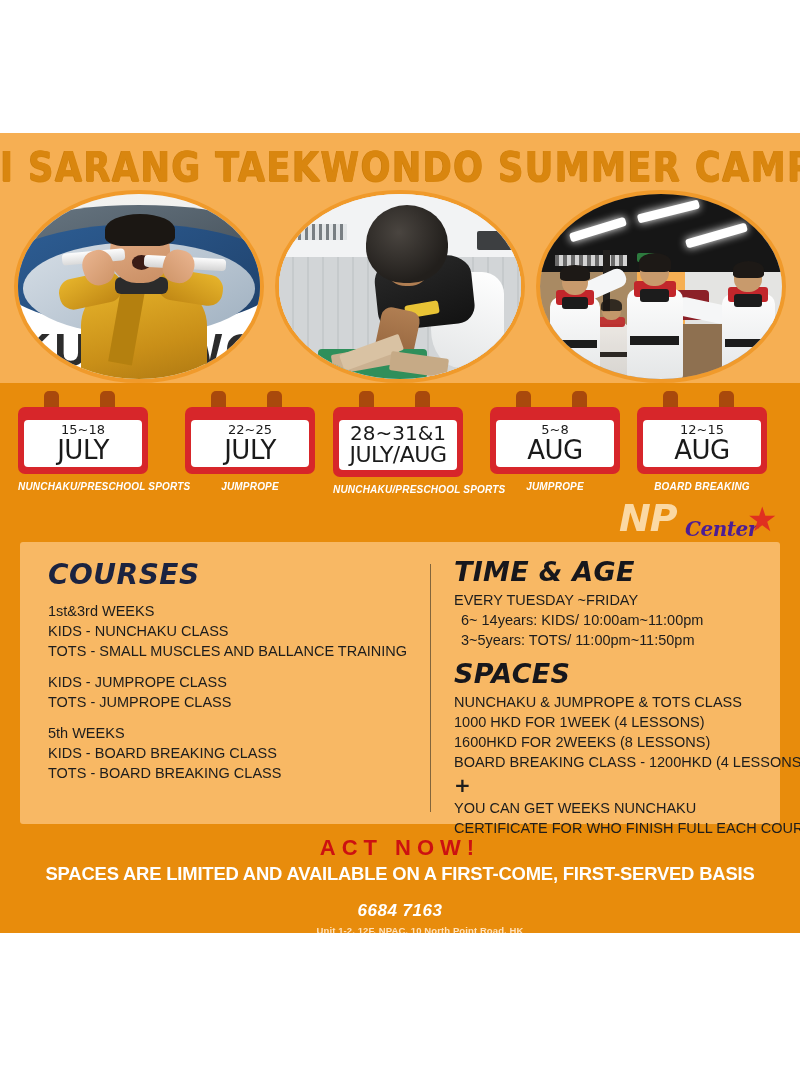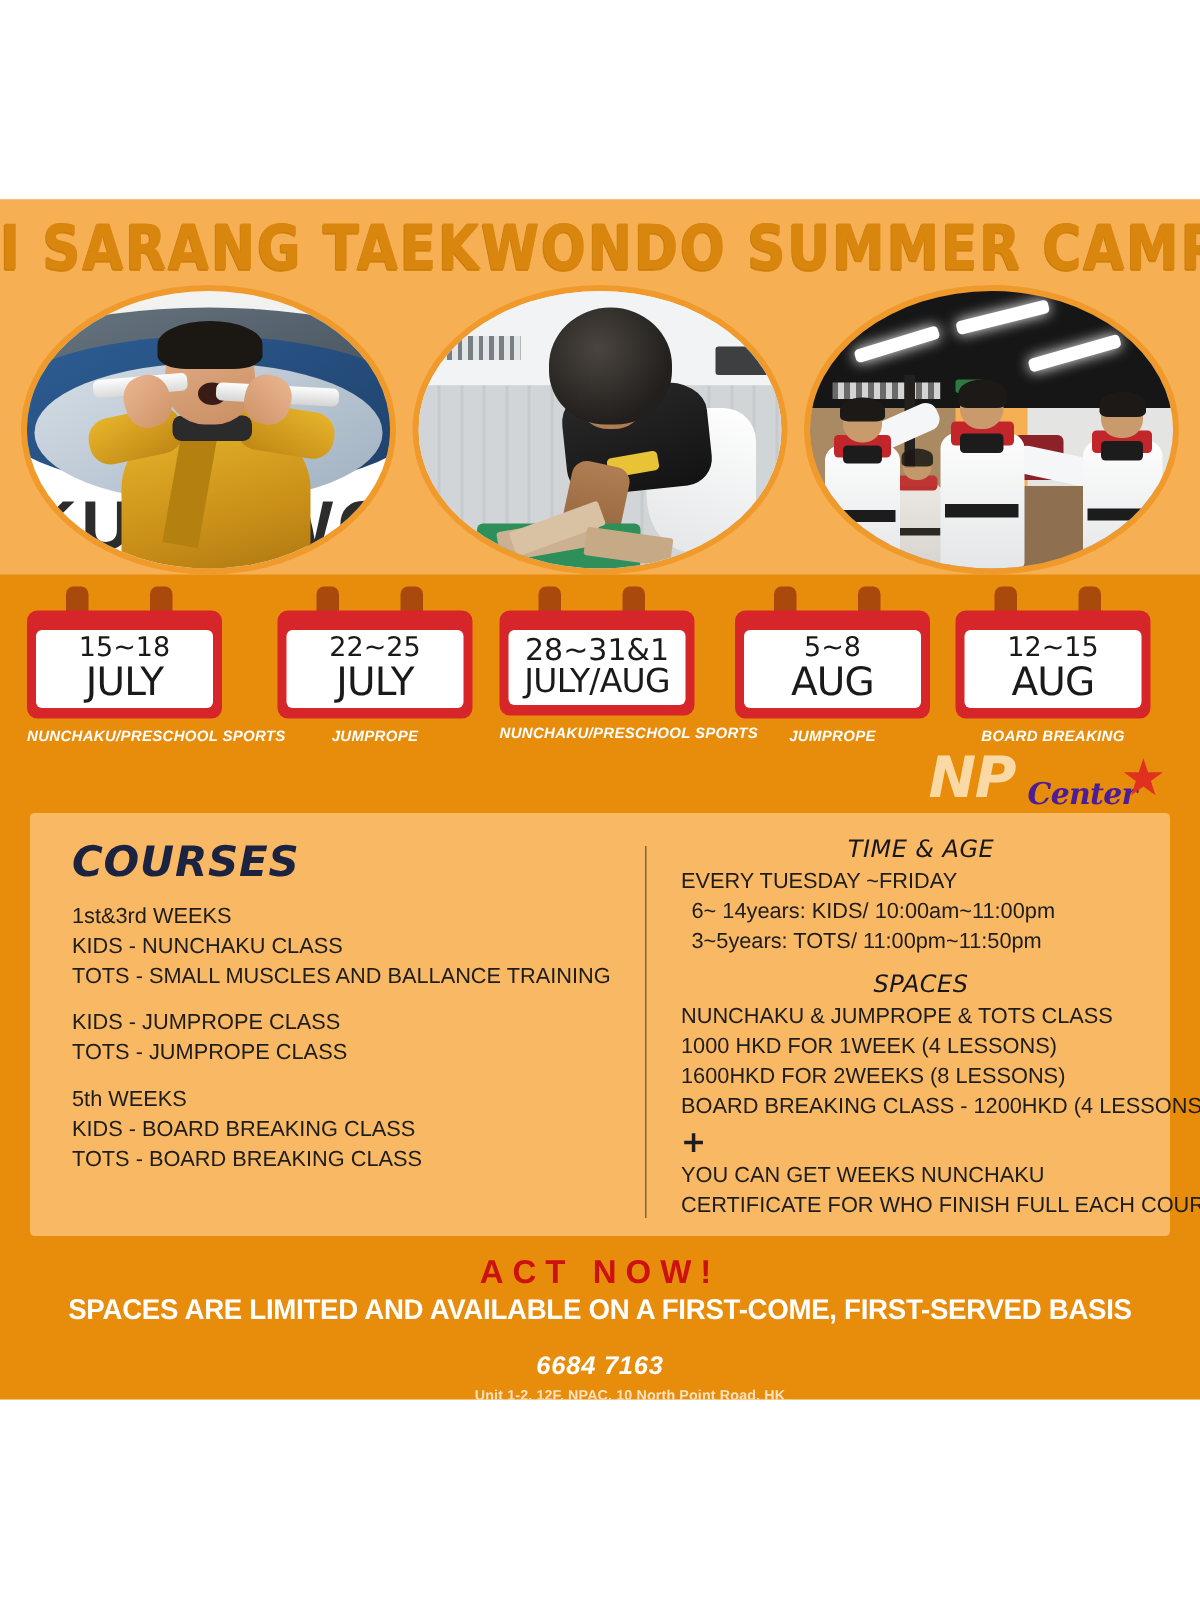--- a/index.html
+++ b/index.html
@@ -119,21 +119,21 @@
 
   
   .cal-strip{position:absolute;left:0;top:250px;width:800px;height:120px;}
   .cal{position:absolute;top:8px;width:130px;text-align:center;}
   .cal .tabs{position:relative;height:16px;}
   .cal .tab{position:absolute;top:0;width:15px;height:22px;border-radius:5px;background:#A9490C;}
   .cal .tab.l{left:26px;}
   .cal .tab.r{left:82px;}
   .cal .frame{position:relative;background:#D7262A;border-radius:7px;padding:13px 6px 7px;z-index:2;}
   .cal .sheet{background:#FFFFFF;border-radius:4px;padding:3px 2px 4px;}
-  .cal .range{font-family:"DejaVu Sans",sans-serif;font-size:18px;color:#1a1a1a;line-height:1.05;font-weight:400;}
+  .cal .range{font-family:"DejaVu Sans",sans-serif;font-size:13px;color:#1a1a1a;line-height:1.05;font-weight:400;}
   .cal .mon{font-family:"DejaVu Sans",sans-serif;font-size:26px;color:#1a1a1a;line-height:1.0;letter-spacing:-0.5px;}
   .cal .cap{margin-top:7px;font-family:"Liberation Sans",sans-serif;font-weight:700;font-style:italic;
       font-size:10px;color:#FFFFFF;letter-spacing:0.2px;white-space:nowrap;}
   .cal.c1{left:18px;}  .cal.c2{left:185px;}  .cal.c3{left:333px;}
   .cal.c4{left:490px;} .cal.c5{left:637px;}
   .cal.c3 .range{font-size:20px;} .cal.c3 .mon{font-size:22px;}
 
   
   .logo{position:absolute;right:18px;top:365px;width:175px;height:50px;}
   .logo .np{position:absolute;left:12px;top:-2px;font-family:"DejaVu Sans",sans-serif;font-weight:700;
@@ -144,22 +144,22 @@
 
   
   .panel{position:absolute;left:20px;top:409px;width:760px;height:282px;background:#F8B864;border-radius:3px;}
   .divider{position:absolute;left:410px;top:22px;width:1px;height:248px;background:#5c4a2e;opacity:.75;}
 
   .col-l{position:absolute;left:28px;top:16px;width:380px;}
   .col-r{position:absolute;left:434px;top:14px;width:320px;}
 
   .h-courses{font-family:"DejaVu Sans",sans-serif;font-weight:700;font-style:italic;font-size:28px;
       color:#1B2340;letter-spacing:0.5px;margin:0 0 10px 0;}
-  .h-sec{font-family:"DejaVu Sans",sans-serif;font-weight:400;font-style:italic;font-size:16px;
-      color:#17171c;letter-spacing:0.3px;margin:0 0 3px 0;text-align:center;}
+  .h-sec{font-family:"DejaVu Sans",sans-serif;font-weight:700;font-style:italic;font-size:27px;
+      color:#17171c;letter-spacing:0.3px;margin:0 0 3px 0;}
   .line{font-family:"Liberation Sans",sans-serif;font-size:14.5px;color:#1d1d1d;line-height:1.38;white-space:nowrap;}
   .line.ind{padding-left:7px;}
   .gap{height:11px;}
   .gap-s{height:8px;}
   .plus{font-family:"DejaVu Sans",sans-serif;font-weight:700;font-size:20px;color:#1d1d1d;line-height:1.1;margin:2px 0 2px 0;}
 
   
   .cta{position:absolute;left:0;top:697px;width:800px;height:103px;text-align:center;}
   .act{font-family:"Liberation Sans",sans-serif;font-weight:700;font-size:22px;color:#CC1111;
       letter-spacing:6px;margin:5px 0 2px 0;}

